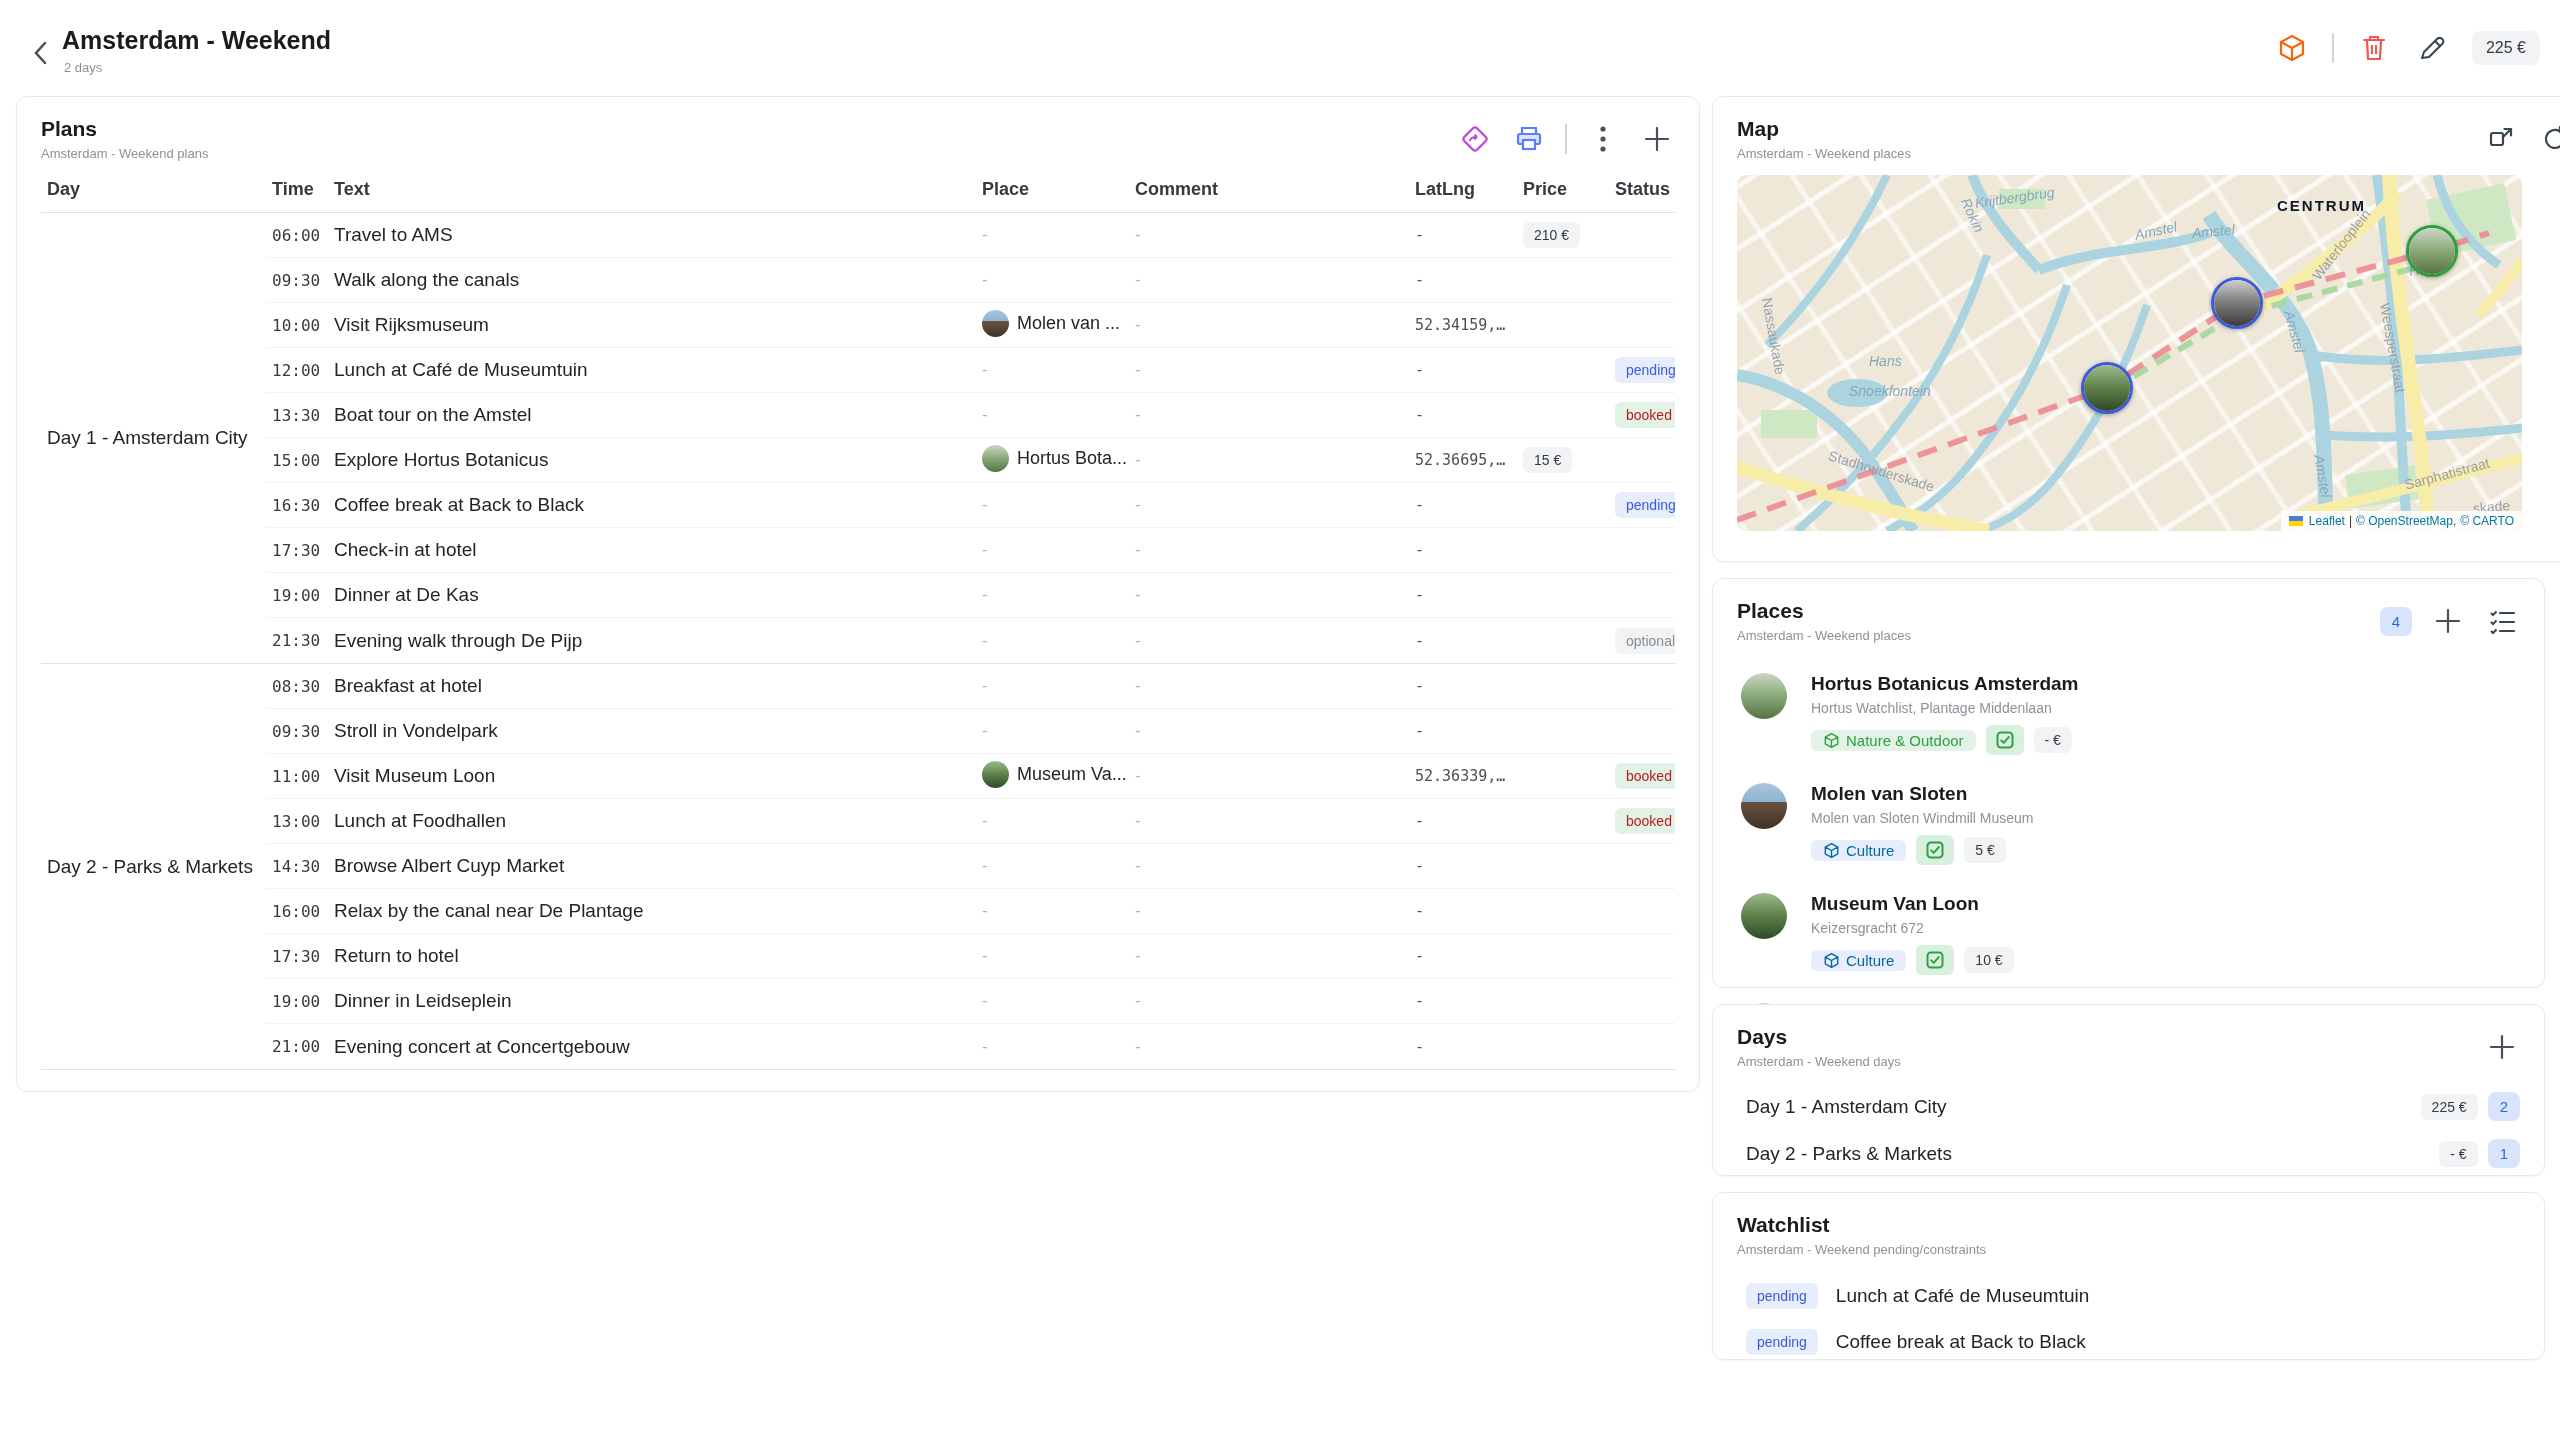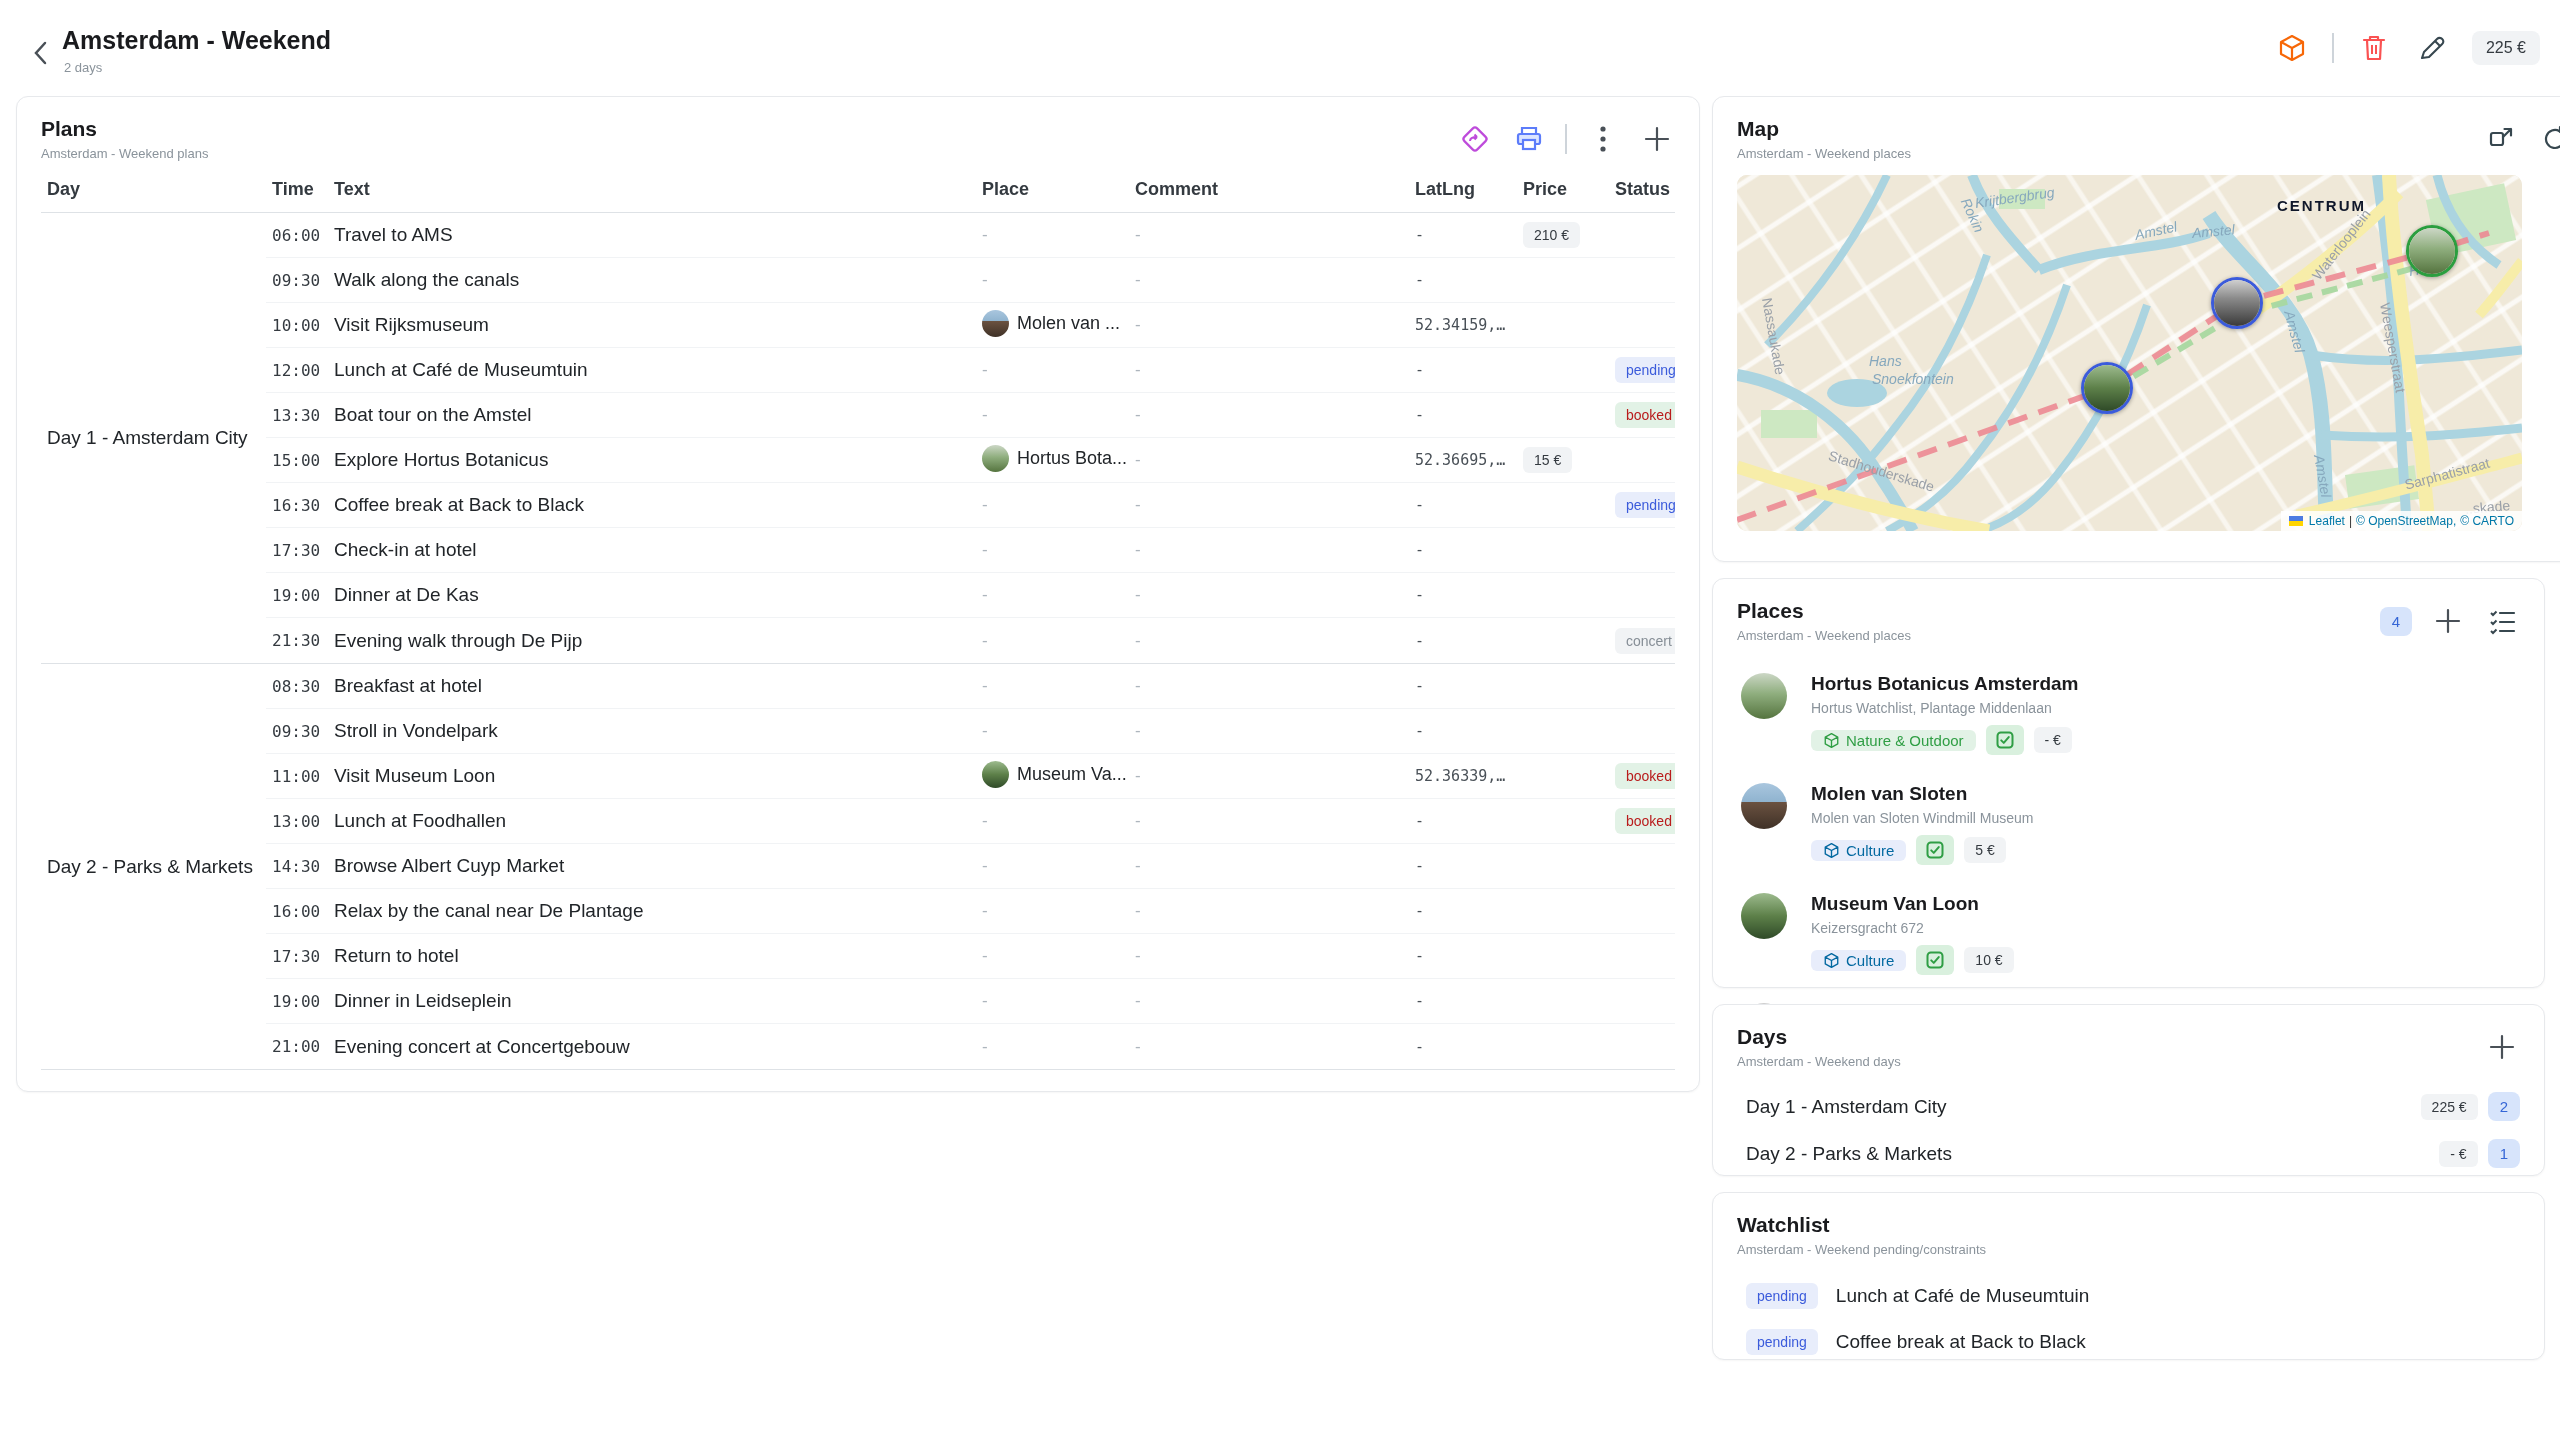--- a/index.html
+++ b/index.html
@@ -355,21 +355,21 @@
                 <div class="c">
                   <span class="dash">-</span>
                   
                 </div>
                 <div class="c dash">-</div>
                 <div class="c c-latlng">-</div>
                 <div class="c">
                   
                 </div>
                 <div class="c">
-                  <span class="chip status-chip optional">concert</span>
+                  <span class="chip status-chip optional">optional</span>
                 </div>
               </div>
             </div>
         </div>
 
         <div class="pgroup">
           <div class="day-cell">Day 2 - Parks &amp; Markets</div>
           <div class="prows">
 
               <div class="prow">
@@ -613,21 +613,21 @@
         <div class="map-label" style="left: 455px; top: 50px; transform: rotate(-5deg);"><span class="water">Amstel</span></div>
 
         <div class="map-label" style="left: 540px; top: 22px;"><span class="district">CENTRUM</span></div>
 
         <div class="map-label" style="left: 578px; top: 95px; transform: rotate(-52deg);"><span class="road">Waterlooplein</span></div>
 
         <div class="map-label" style="left: 30px; top: 115px; transform: rotate(80deg);"><span class="road">Nassaukade</span></div>
 
         <div class="map-label" style="left: 132px; top: 178px;"><span class="water">Hans</span></div>
 
-        <div class="map-label" style="left: 112px; top: 196px; margin-left: 23px;"><span class="water">Snoekfontein</span></div>
+        <div class="map-label" style="left: 112px; top: 208px;"><span class="water">Snoekfontein</span></div>
 
         <div class="map-label" style="left: 92px; top: 272px; transform: rotate(17deg);"><span class="road">Stadhouderskade</span></div>
 
         <div class="map-label" style="left: 552px; top: 128px; transform: rotate(75deg);"><span class="water">Amstel</span></div>
 
         <div class="map-label" style="left: 582px; top: 272px; transform: rotate(80deg);"><span class="water">Amstel</span></div>
 
         <div class="map-label" style="left: 648px; top: 120px; transform: rotate(80deg);"><span class="road">Weesperstraat</span></div>
 
         <div class="map-label" style="left: 668px; top: 302px; transform: rotate(-15deg);"><span class="road">Sarphatistraat</span></div>

